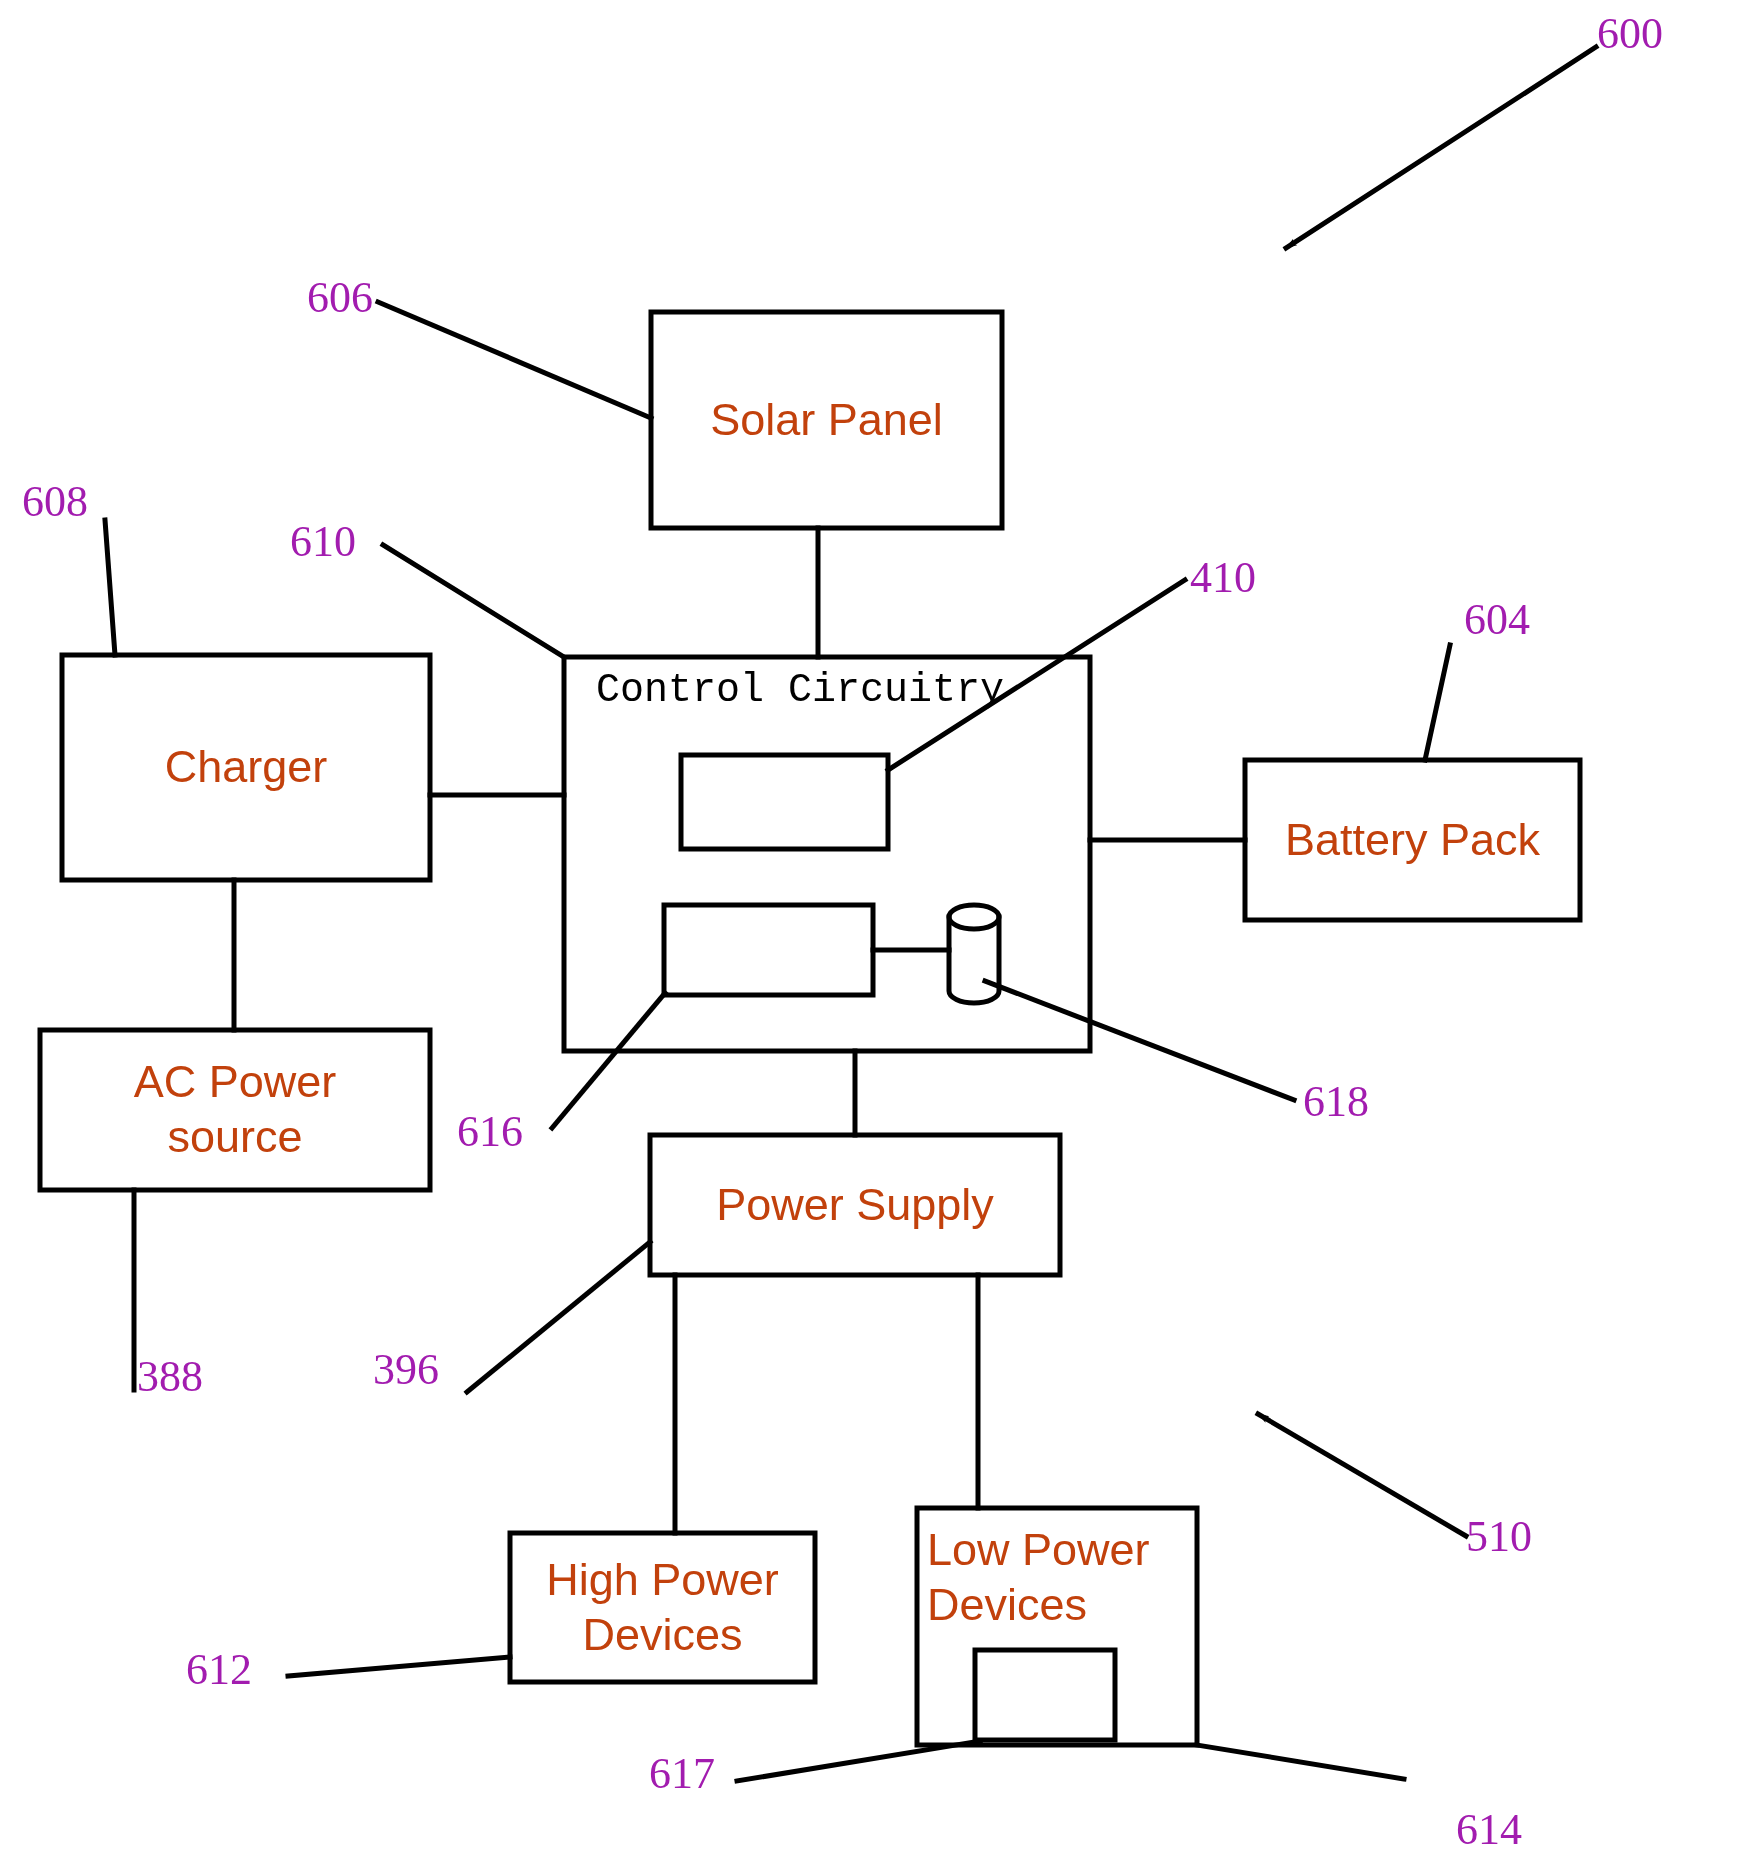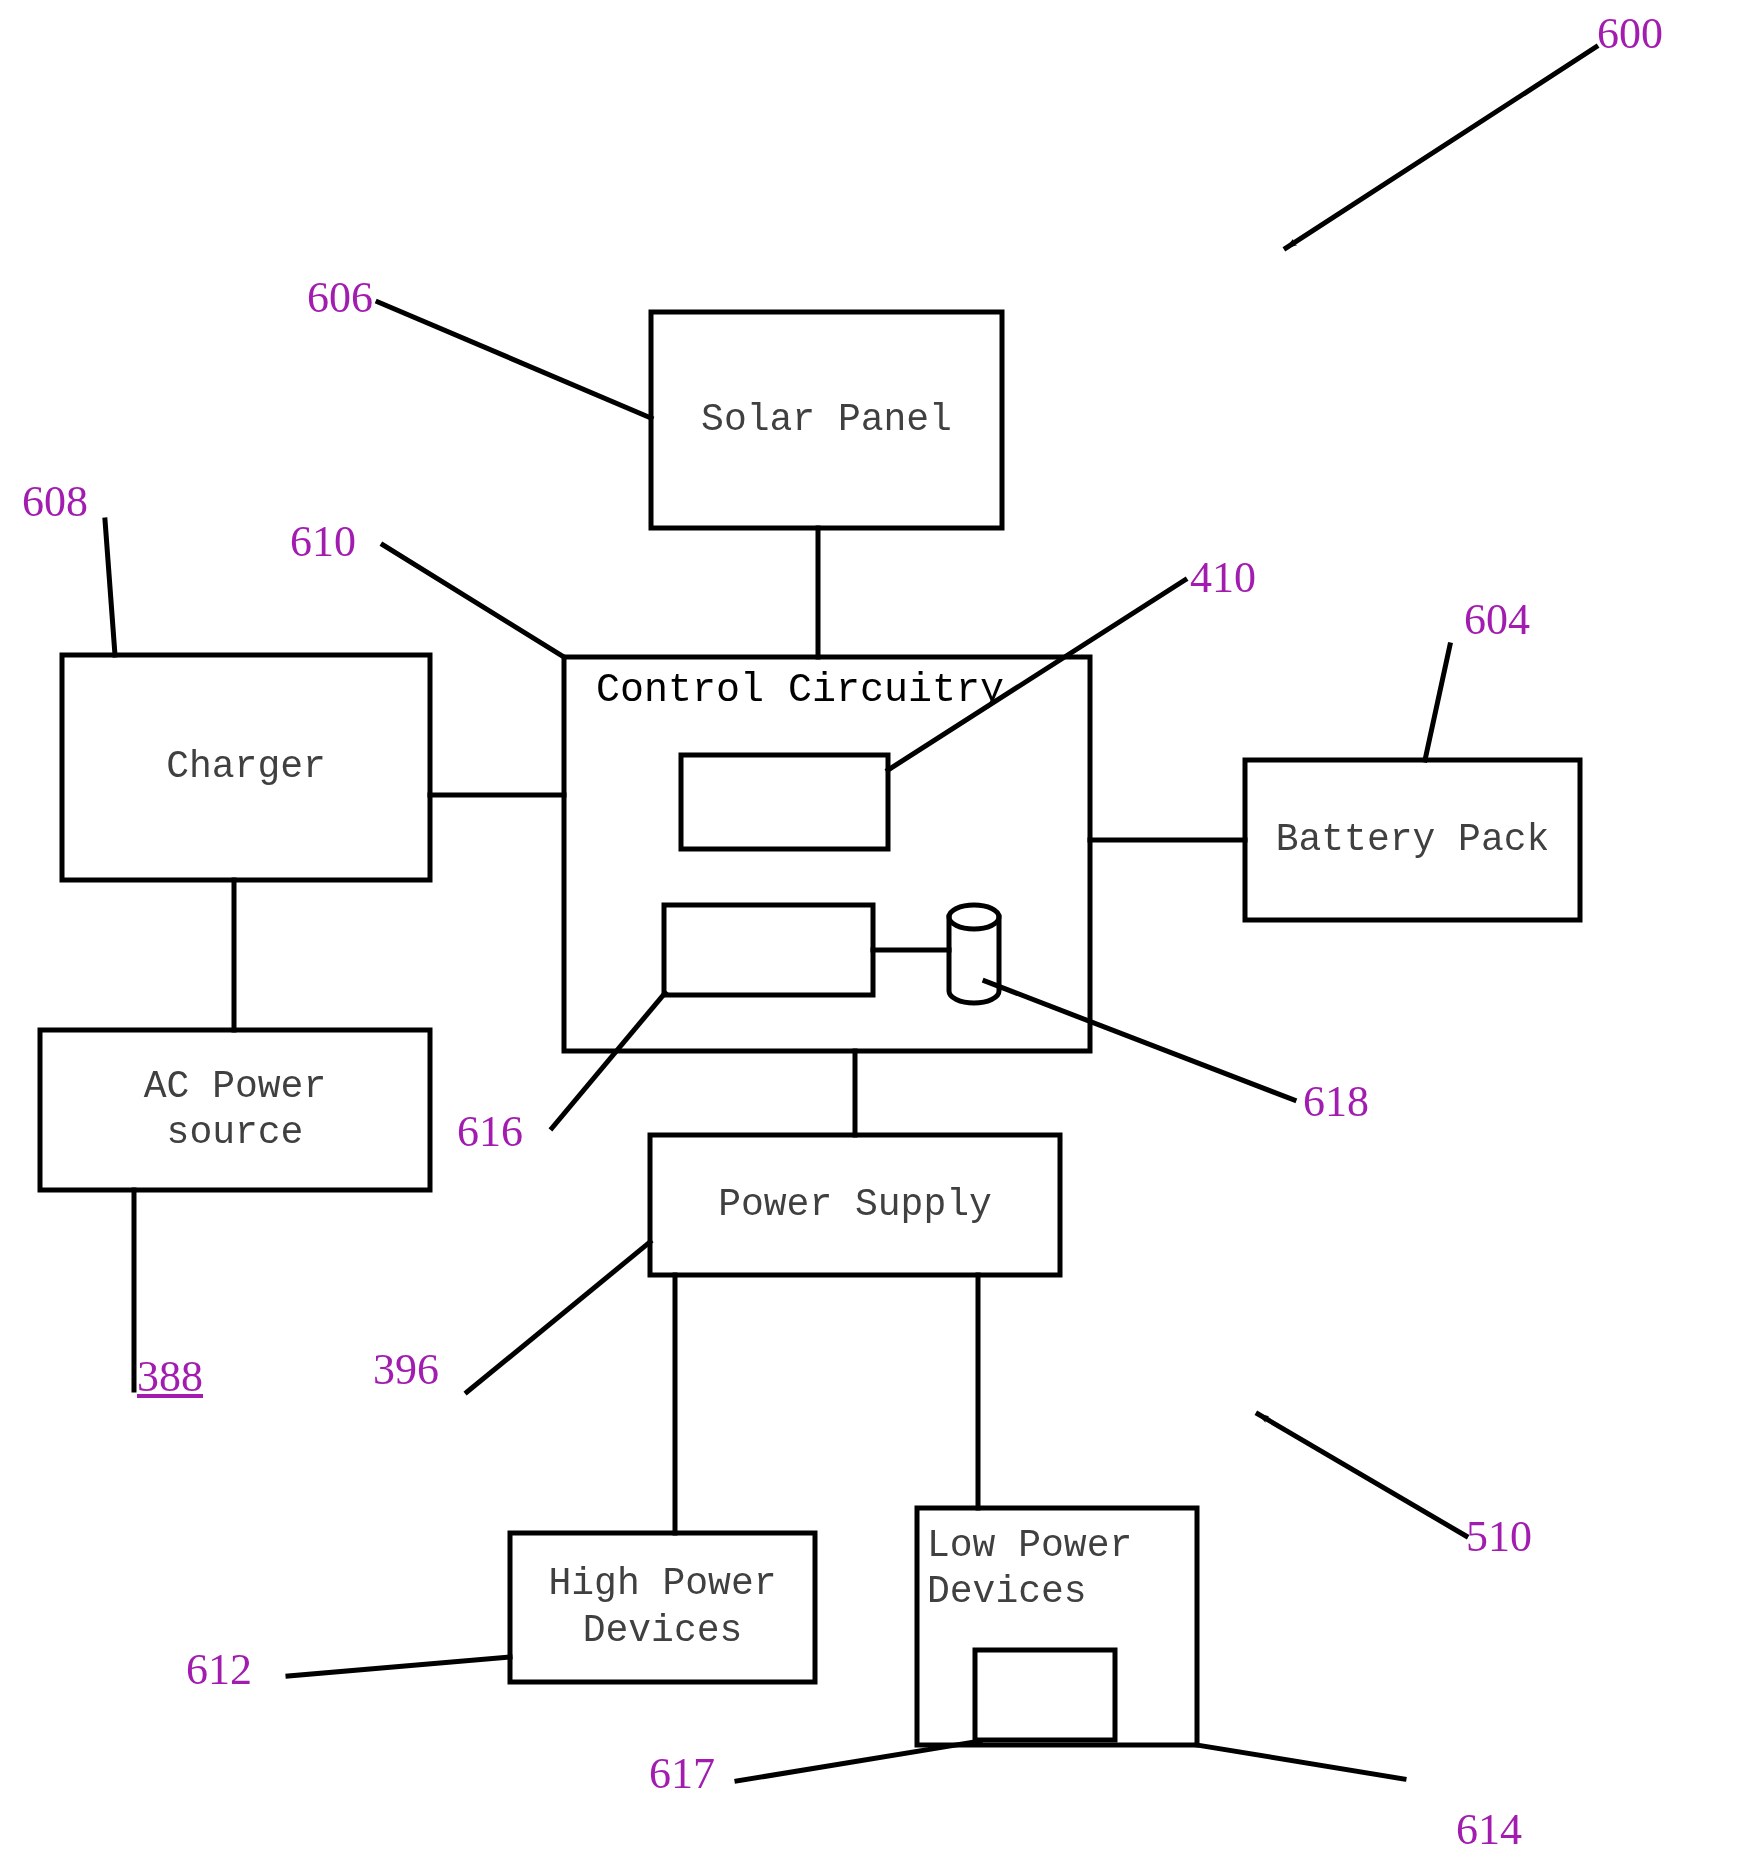--- a/index.html
+++ b/index.html
@@ -3,24 +3,24 @@
 <meta charset="utf-8">
 <style>
   html,body{margin:0;padding:0;background:#ffffff;}
   body{width:1756px;height:1876px;position:relative;overflow:hidden;
        font-family:"Liberation Serif","DejaVu Serif",serif;color:#000;}
   #diagram{position:absolute;inset:0;width:1756px;height:1876px;}
   .node-label{
     position:absolute;
     display:flex;align-items:center;justify-content:center;
     text-align:center;
-    font-family:Liberation Mono, monospace;
-    font-size:38px;
+    font-family:Liberation Sans, sans-serif;
+    font-size:45px;
     line-height:1.22;
-    color:#404040;
+    color:#c2410c;
     pointer-events:none;
     white-space:pre-line;
   }
   .ref-label{
     position:absolute;
     font-family:"Liberation Serif","DejaVu Serif",serif;
     font-size:44px;
     line-height:1;
     color:#a21caf;
     white-space:nowrap;
@@ -153,15 +153,15 @@
 <div class="ref-label" style="left:1422px; top:1808px;margin-left:34px;">614</div>
 
 <div class="ref-label" style="left:457px; top:1110px;">616</div>
 
 <div class="ref-label" style="left:638px; top:1752px;margin-left:11px;">617</div>
 
 <div class="ref-label" style="left:1303px; top:1080px;">618</div>
 
 <div class="ref-label" style="left:1190px; top:556px;">410</div>
 
-<div class="ref-label" style="left:137px; top:1355px;text-decoration:underline;">388</div>
+<div class="ref-label" style="left:137px; top:1355px;">388</div>
 
 <div class="ref-label" style="left:373px; top:1348px;">396</div>
 
 </body></html>

